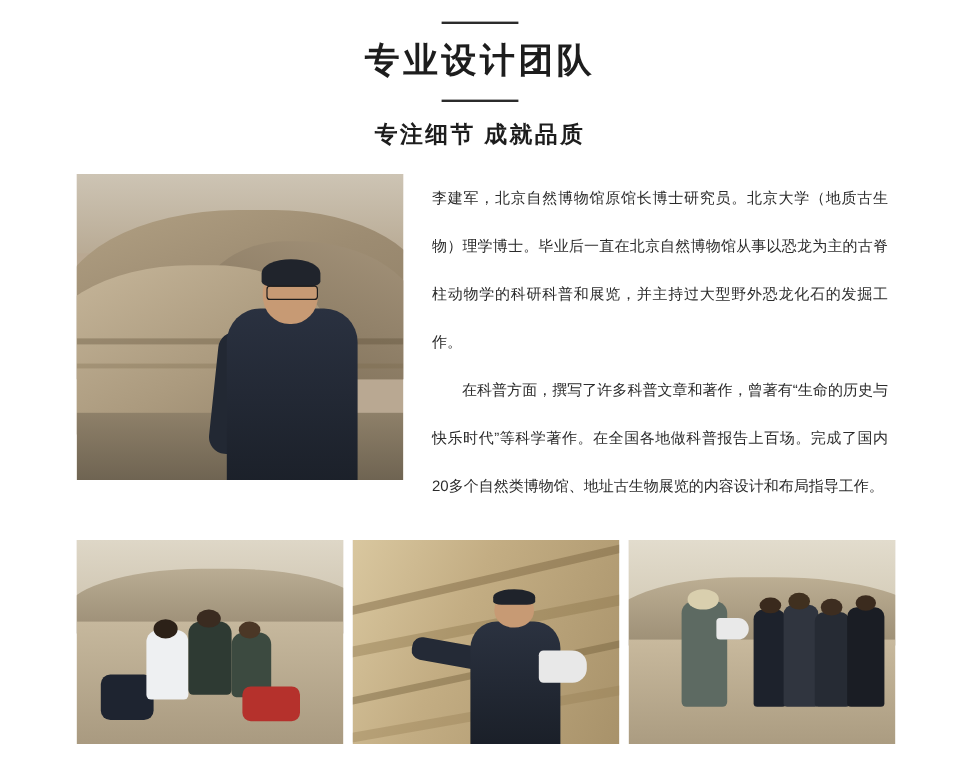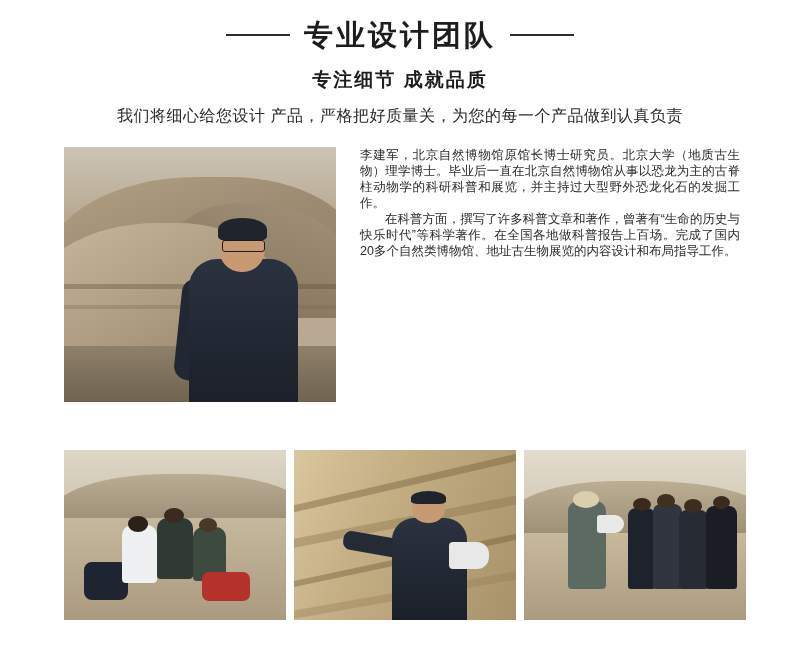--- a/index.html
+++ b/index.html
@@ -23,20 +23,21 @@
   
   .header {
     padding-top: 18px;
     text-align: center;
   }
   .title-row {
     display: flex;
     align-items: center;
     justify-content: center;
     gap: 14px;
+    flex-direction: column;
   }
   .title-rule {
     width: 64px;
     height: 2px;
     background: #2b2b2b;
   }
   .main-title {
     font-size: 29px;
     font-weight: bold;
     letter-spacing: 3px;
@@ -71,21 +72,21 @@
     height: 255px;
     overflow: hidden;
     background: #b9a892;
   }
   .bio {
     position: absolute;
     left: 360px;
     top: 0;
     width: 380px;
     font-size: 12.5px;
-    line-height: 16px;
+    line-height: 40px;
     color: #2b2b2b;
     text-align: justify;
   }
   .bio p {
     margin: 0;
   }
   .bio p.indent {
     text-indent: 2em;
   }
 
@@ -187,21 +188,20 @@
 
 <div class="page">
 
   <div class="header">
     <div class="title-row">
       <span class="title-rule"></span>
       <span class="main-title">专业设计团队</span>
       <span class="title-rule"></span>
     </div>
     <div class="sub-title">专注细节 成就品质</div>
-    <div class="tag-line">我们将细心给您设计 产品，严格把好质量关，为您的每一个产品做到认真负责</div>
   </div>
 
   <div class="upper">
 
     <div class="portrait">
       <div class="scene">
         <div class="p-sky"></div>
         <div class="p-hill-far"></div>
         <div class="p-ridge"></div>
         <div class="p-hill-mid"></div>

